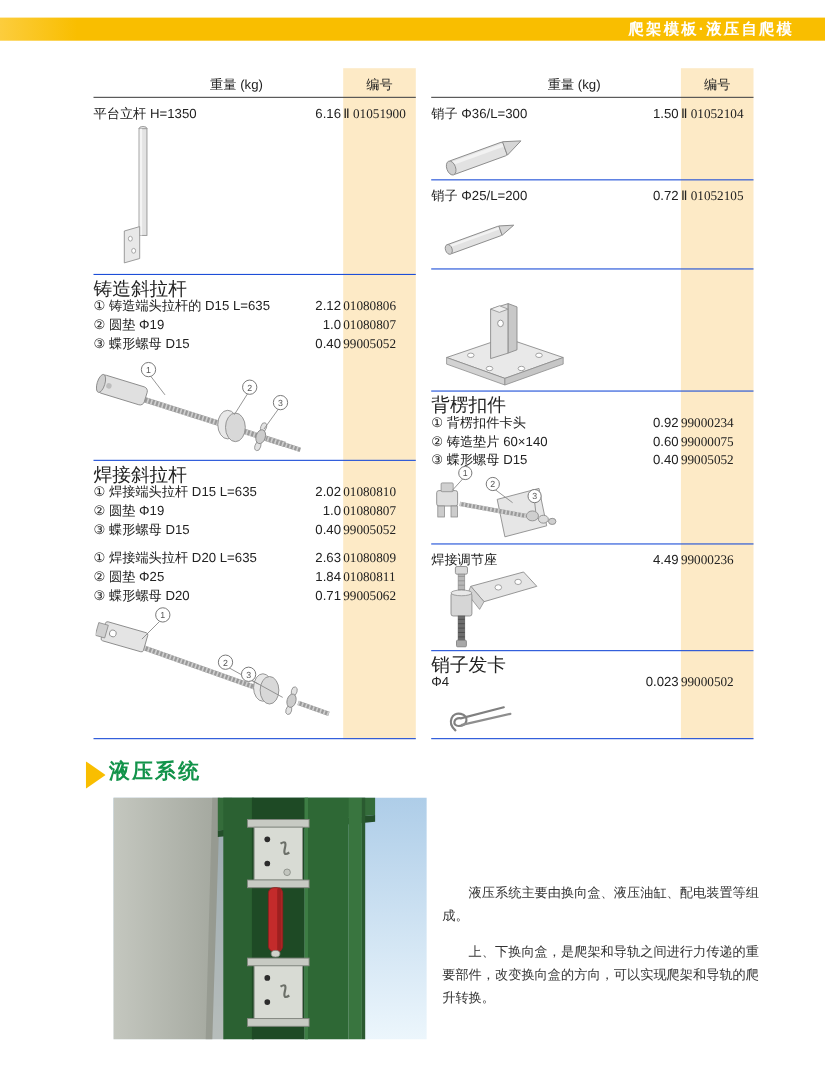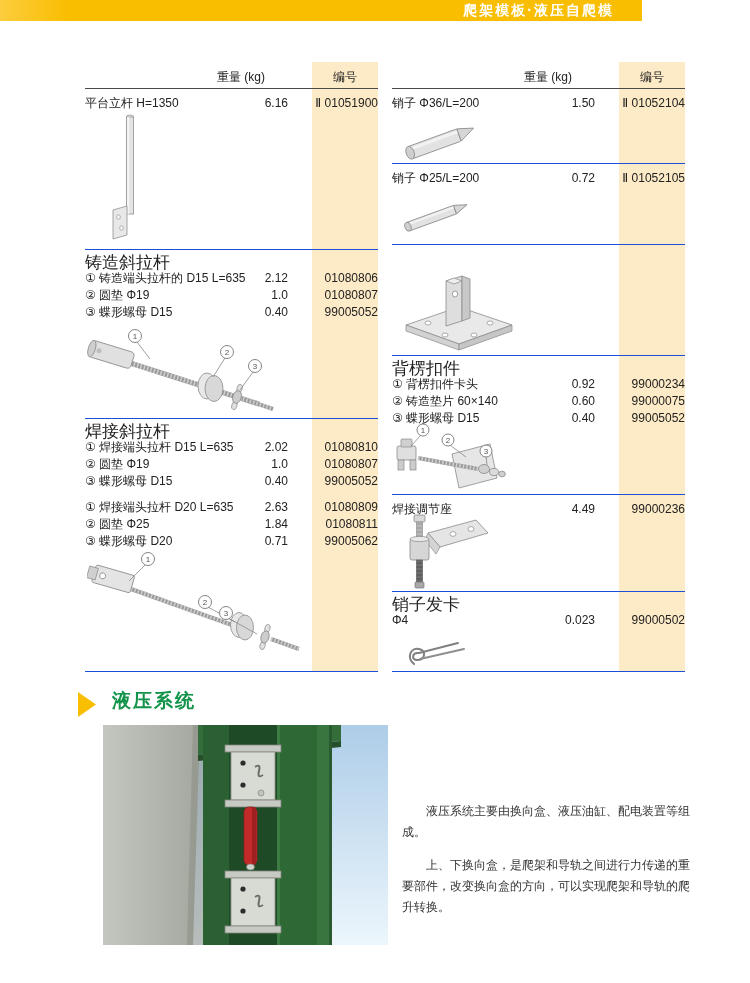--- a/index.html
+++ b/index.html
@@ -1,49 +1,49 @@
 <!DOCTYPE html>
 <html><head>
 <meta charset="utf-8">
 <style>
   html,body{margin:0;padding:0}
   body{
     width:750px;height:983px;position:relative;background:#fff;
     font-family:"Liberation Sans","DejaVu Sans",sans-serif;color:#222;overflow:hidden;
   }
   
-  .topbar{position:absolute;top:0;left:0;width:642px;height:21px;
+  .topbar{position:absolute;top:16px;left:0;width:750px;height:21px;
     background:linear-gradient(90deg,#fccd3d 0px,#f9be00 70px);}
   .topbar .t{position:absolute;right:28px;top:0;line-height:21px;color:#fff;
     font-size:14px;font-weight:bold;letter-spacing:2px;}
 
   
   .tbl{position:absolute;top:62px;width:293px;}
   #tblL{left:85px}
   #tblR{left:392px}
   .codecol{position:absolute;top:0;bottom:0;left:227px;width:66px;background:#fdeac6;}
   .thead{position:relative;height:26px;border-bottom:1px solid #4a4a4a;}
-  .h-wt{position:absolute;left:106px;width:100px;top:7px;text-align:center;font-size:12px;}
+  .h-wt{position:absolute;left:106px;width:100px;top:7px;font-size:12px;}
   .h-code{position:absolute;left:227px;width:66px;top:7px;text-align:center;font-size:12px;font-family:Liberation Serif, serif;}
   .sec{position:relative;border-bottom:1px solid #1d4ed8;}
   .sL0{height:160px}.sL1{height:168px}.sL2{height:252px}
   .sR0{height:74px}.sR1{height:80px}.sR2{height:110px}.sR3{height:138px}.sR4{height:96px}.sR5{height:79px}
   .sec-title{position:relative;padding-top:6px;height:14px;line-height:14px;font-size:17px;}
   .rows{position:relative;}
   .rows.pt{padding-top:6px}
   .rows.gap{margin-top:9px}
   .row{position:relative;height:17px;line-height:17px;font-size:12px;}
   .lbl{position:absolute;left:0;white-space:nowrap;}
-  .wt{position:absolute;right:90px;}
-  .code{position:absolute;left:227px;width:66px;text-align:right;}
+  .wt{position:absolute;right:68px;}
+  .code{position:absolute;left:227px;width:66px;text-align:left;font-family:Liberation Serif, serif;}
   .ill{position:absolute;}
 
   
   .hyd-arrow{position:absolute;left:78px;top:692px;}
-  .hyd-title{position:absolute;left:112px;top:688px;font-size:19px;font-weight:bold;color:#12934a;letter-spacing:2px;}
+  .hyd-title{position:absolute;left:99px;top:688px;font-size:19px;font-weight:bold;color:#12934a;letter-spacing:2px;}
   .photo{position:absolute;left:103px;top:725px;width:285px;height:220px;}
   .desc{position:absolute;left:390px;top:789px;width:314px;font-size:12px;line-height:21px;color:#333;}
   .desc p{margin:12px;text-indent:2em;}
 
   svg text.callout{font-family:"Liberation Sans",sans-serif;font-size:8px;fill:#555;}
 </style>
 </head>
 <body>
 
 <div class="topbar">
@@ -192,21 +192,21 @@
 <div class="tbl" id="tblR">
   <div class="codecol"></div>
   <div class="thead">
     <span class="h-wt">重量 (kg)</span>
     <span class="h-code">编号</span>
   </div>
 
   <div class="sec sR0">
     <div class="rows pt">
         <div class="row">
-          <span class="lbl">销子 Φ36/L=200</span>
+          <span class="lbl">销子 Φ36/L=300</span>
           <span class="wt">1.50</span>
           <span class="code">Ⅱ 01052104</span>
         </div>
       </div>
     <svg class="ill" style="left:4px;top:24px" width="95" height="50" viewBox="0 0 95 50">
       <g transform="rotate(-20 45 28)">
         <rect x="12" y="22" width="52" height="13" rx="1.5" fill="#e2e2e2" stroke="#8a8a8a" stroke-width="0.8"></rect>
         <rect x="12" y="23.5" width="52" height="3" fill="#f2f2f2"></rect>
         <polygon points="64,22 80,27 64,35" fill="#d6d6d6" stroke="#8a8a8a" stroke-width="0.8"></polygon>
         <ellipse cx="12" cy="28.5" rx="4" ry="6.6" fill="#cfcfcf" stroke="#8a8a8a" stroke-width="0.8"></ellipse>

